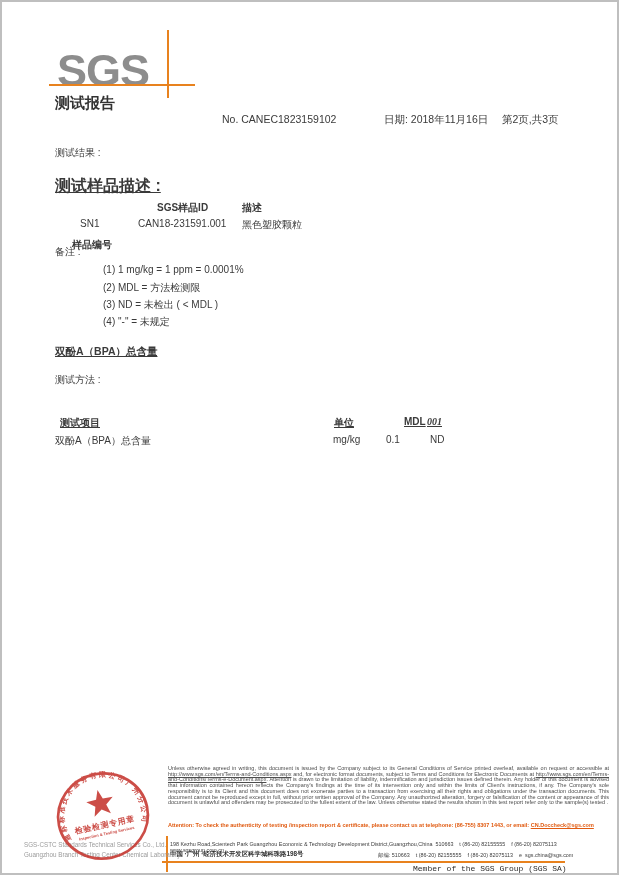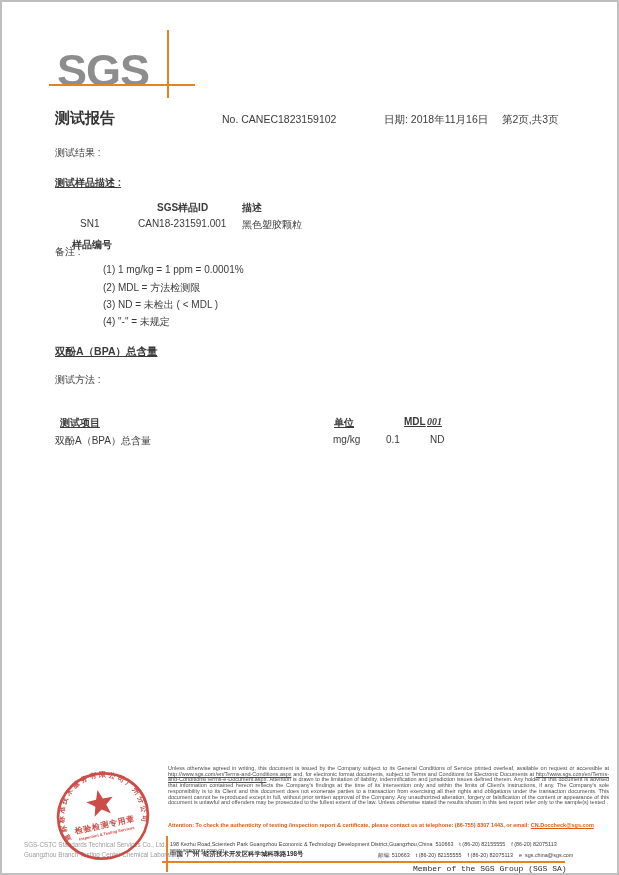--- a/index.html
+++ b/index.html
@@ -9,27 +9,27 @@
     box-shadow:inset 0 0 0 2px #bfbfbf;
     font-family:"Liberation Sans","DejaVu Sans",sans-serif;
     color:#3a3a3a;
   }
   .abs{position:absolute;white-space:nowrap;}
   
   .logo-text{left:57px;top:36px;font-size:45px;font-weight:bold;color:var(--logo-gray,#8d8d8d);letter-spacing:-1px;line-height:1;margin-top:12px;}
   .logo-hline{left:49px;top:84px;width:146px;height:2px;background:var(--accent,#e8821e);}
   .logo-vline{left:167px;top:30px;width:2px;height:68px;background:var(--accent,#e8821e);}
   
-  .doc-title{left:55px;top:109px;font-size:15px;font-weight:bold;color:#333;}
+  .doc-title{left:55px;top:94px;font-size:15px;font-weight:bold;color:#333;}
   .report-no{left:222px;top:113px;font-size:10.5px;}
   .report-date{left:384px;top:113px;font-size:10.5px;}
   .report-page{left:502px;top:113px;font-size:10.5px;}
   
   .results-label{left:55px;top:146px;font-size:10px;}
-  .sample-desc-label{left:55px;top:176px;font-size:10px;font-weight:bold;text-decoration:underline;}
+  .sample-desc-label{left:55px;top:176px;font-size:16px;font-weight:bold;text-decoration:underline;}
   .st-h{font-size:10px;font-weight:bold;top:201px;}
   .st-h1{left:72px;margin-top:37px;} .st-h2{left:157px;} .st-h3{left:242px;}
   .st-r{font-size:10px;top:218px;}
   .st-r1{left:80px;} .st-r2{left:138px;} .st-r3{left:242px;}
   .notes-label{left:55px;top:245px;font-size:10px;}
   .note{left:103px;font-size:10px;}
   .note-1{top:264px;} .note-2{top:281px;} .note-3{top:298px;} .note-4{top:315px;}
   .section-title{left:55px;top:345px;font-size:10.5px;font-weight:bold;text-decoration:underline;}
   .method-label{left:55px;top:373px;font-size:10px;}
   .method-text{left:128px;top:370px;width:462px;font-size:10.5px;line-height:21px;white-space:normal;text-align:justify;}

